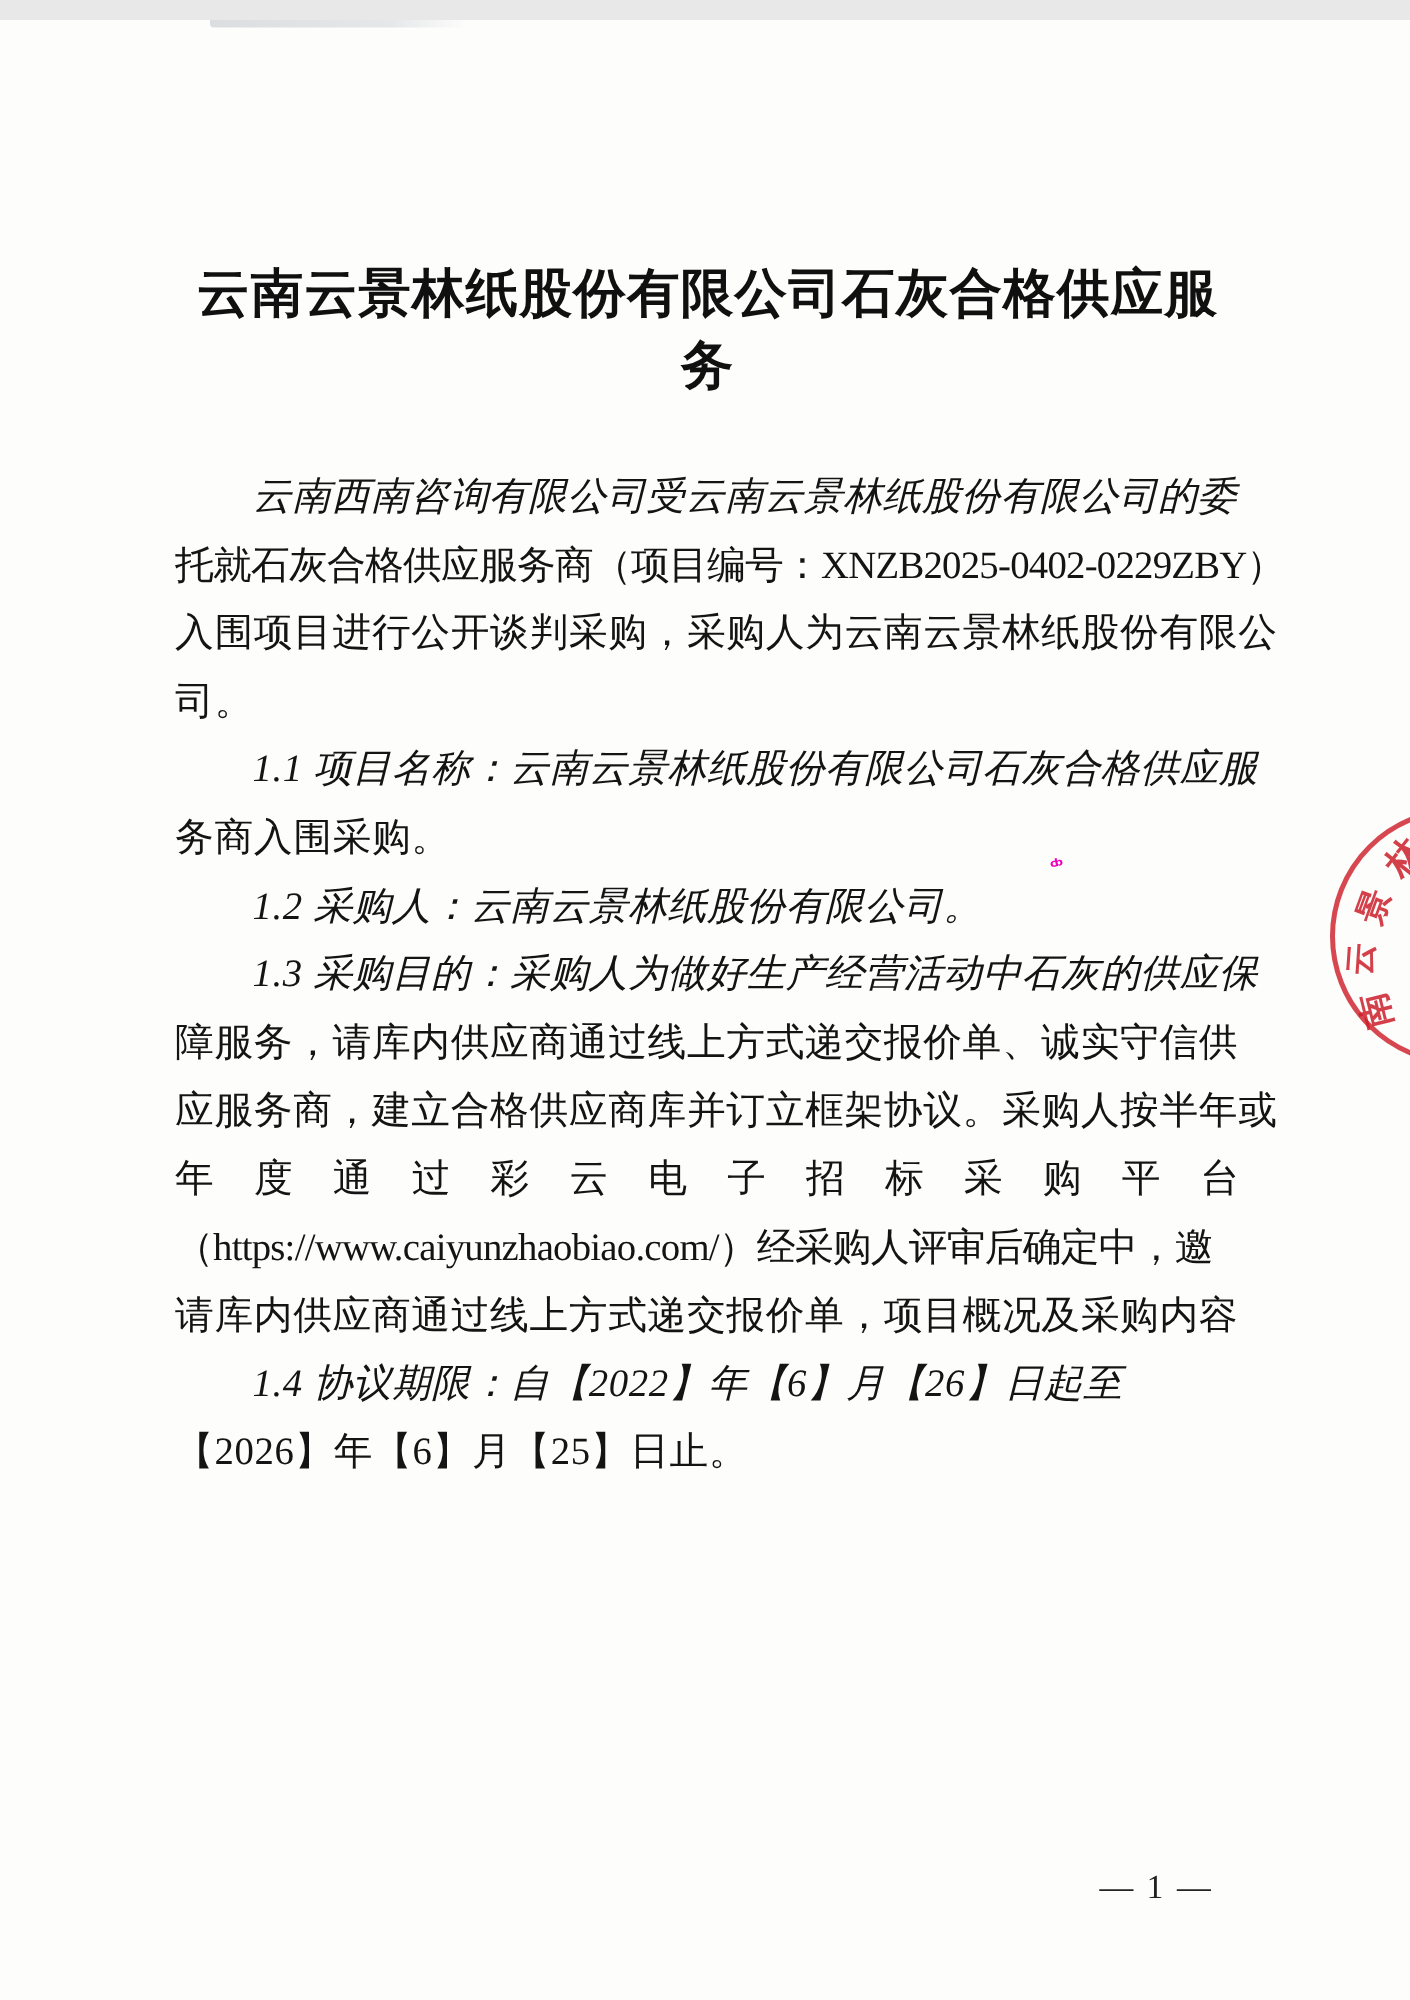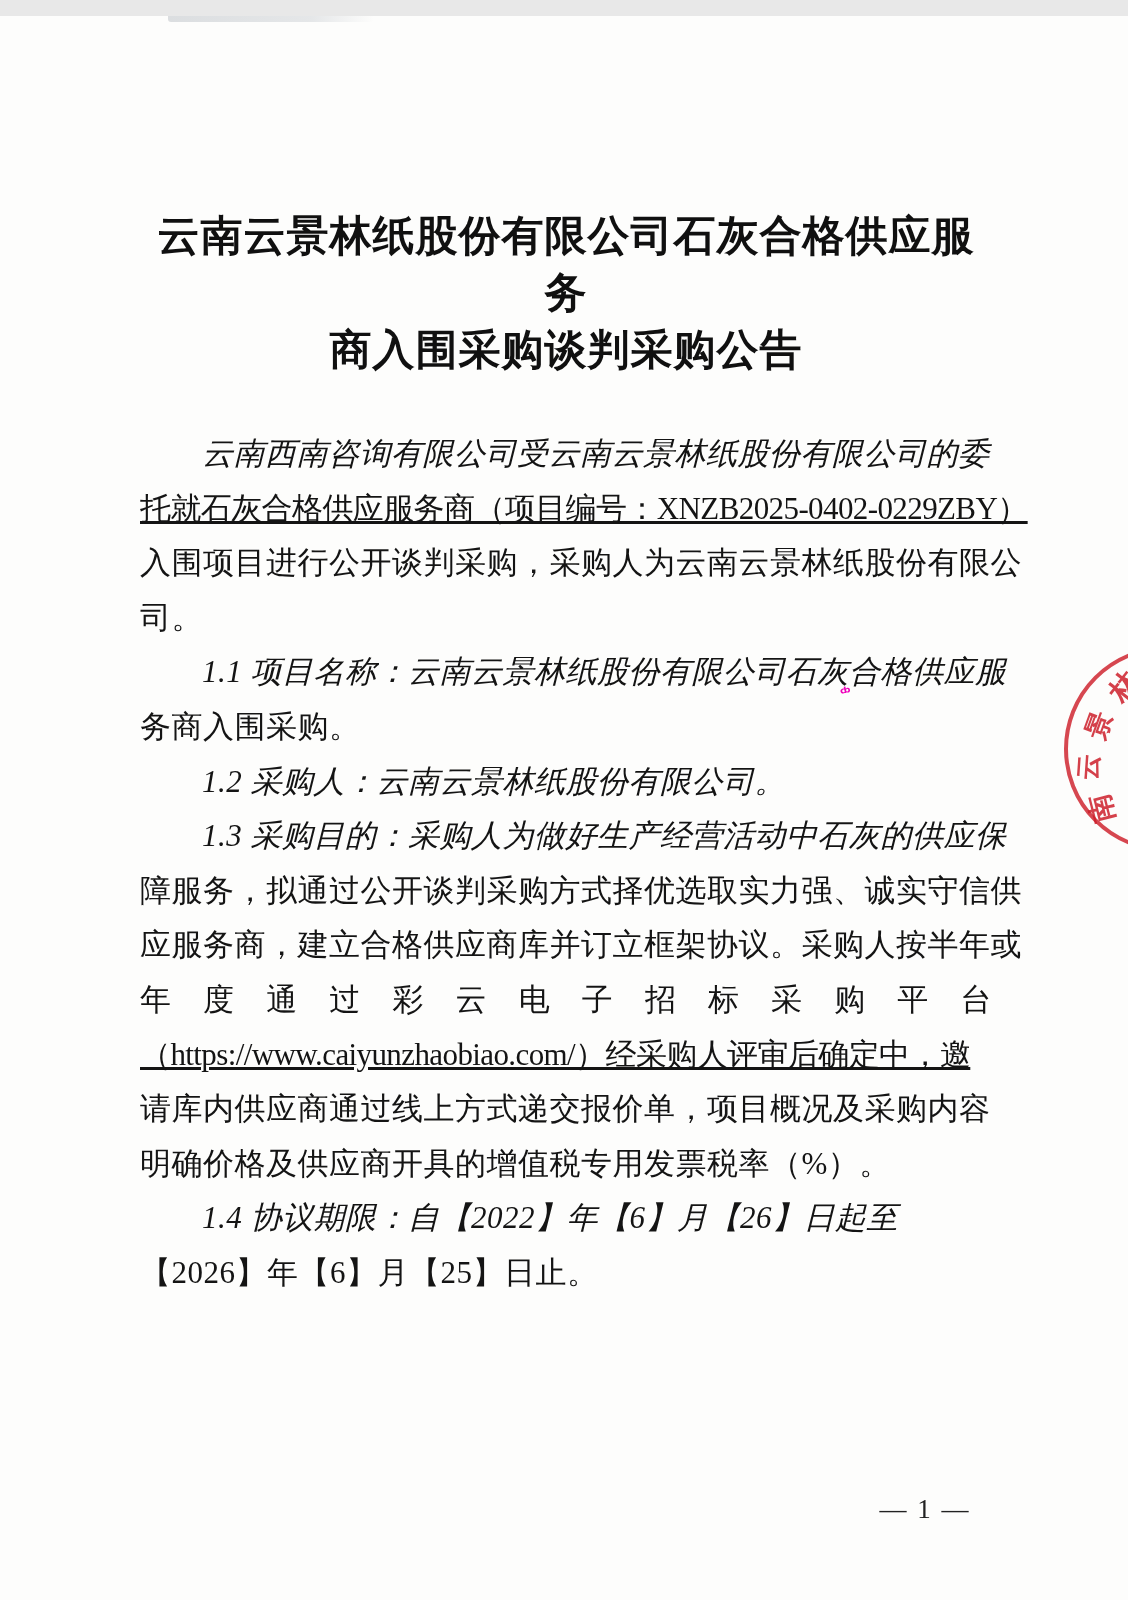--- a/index.html
+++ b/index.html
@@ -26,21 +26,21 @@
     font-size:42px; line-height:57px; font-weight:bold;
     text-align:center; letter-spacing:1px; color:#101010;
   }
   .body-block { margin-top:48px; }
   .line {
     font-size:31px; line-height:54.6px;
     white-space:nowrap; letter-spacing:0.5px; color:#141414;
   }
   .line.indent { padding-left:62px;font-style:italic; }
   .line.bold { font-weight:bold; letter-spacing:1px; }
-  .line.tight { letter-spacing:-0.6px;text-decoration:underline; }
+  .line.tight { letter-spacing:-0.6px; }
   .line.spread { display:flex; justify-content:space-between; white-space:normal; }
   .footer {
     position:absolute; left:855px; top:1478px; width:140px;
     text-align:center; font-size:27px; letter-spacing:2px; color:#222;
     font-family:"Liberation Serif","DejaVu Serif",serif;
   }
   
   .stamp {
     position:absolute; left:1064px; top:630px;
     width:206px; height:206px;
@@ -67,52 +67,50 @@
 </head>
 <body>
 
 <div class="page">
 
   <div class="scan-artifact"></div>
 
   <div class="content">
     <div class="doc-title">
         <div>云南云景林纸股份有限公司石灰合格供应服务</div>
-        <div>商入围采购谈判采购公告</div>
       </div>
     <div class="body-block">
         <div class="line indent">云南西南咨询有限公司受云南云景林纸股份有限公司的委</div>
         <div class="line tight">托就石灰合格供应服务商（项目编号：XNZB2025-0402-0229ZBY）</div>
         <div class="line">入围项目进行公开谈判采购，采购人为云南云景林纸股份有限公</div>
         <div class="line">司。</div>
         <div class="line indent">1.1 项目名称：云南云景林纸股份有限公司石灰合格供应服</div>
         <div class="line">务商入围采购。</div>
         <div class="line indent">1.2 采购人：云南云景林纸股份有限公司。</div>
         <div class="line indent">1.3 采购目的：采购人为做好生产经营活动中石灰的供应保</div>
-        <div class="line">障服务，拟通过公开谈判采购方式择优选取实力强、诚实守信供</div>
+        <div class="line">障服务，请库内供应商通过线上方式递交报价单、诚实守信供</div>
         <div class="line">应服务商，建立合格供应商库并订立框架协议。采购人按半年或</div>
         <div class="line spread">
           <span>年</span>
           <span>度</span>
           <span>通</span>
           <span>过</span>
           <span>彩</span>
           <span>云</span>
           <span>电</span>
           <span>子</span>
           <span>招</span>
           <span>标</span>
           <span>采</span>
           <span>购</span>
           <span>平</span>
           <span>台</span>
         </div>
         <div class="line tight">（https://www.caiyunzhaobiao.com/）经采购人评审后确定中，邀</div>
         <div class="line">请库内供应商通过线上方式递交报价单，项目概况及采购内容</div>
-        <div class="line">明确价格及供应商开具的增值税专用发票税率（%）。</div>
         <div class="line indent">1.4 协议期限：自【2022】年【6】月【26】日起至</div>
         <div class="line">【2026】年【6】月【25】日止。</div>
       </div>
   </div>
 
   <div class="stamp">
       <span class="stamp-char s0">林</span>
       <span class="stamp-char s1">景</span>
       <span class="stamp-char s2">云</span>
       <span class="stamp-char s3">南</span>

